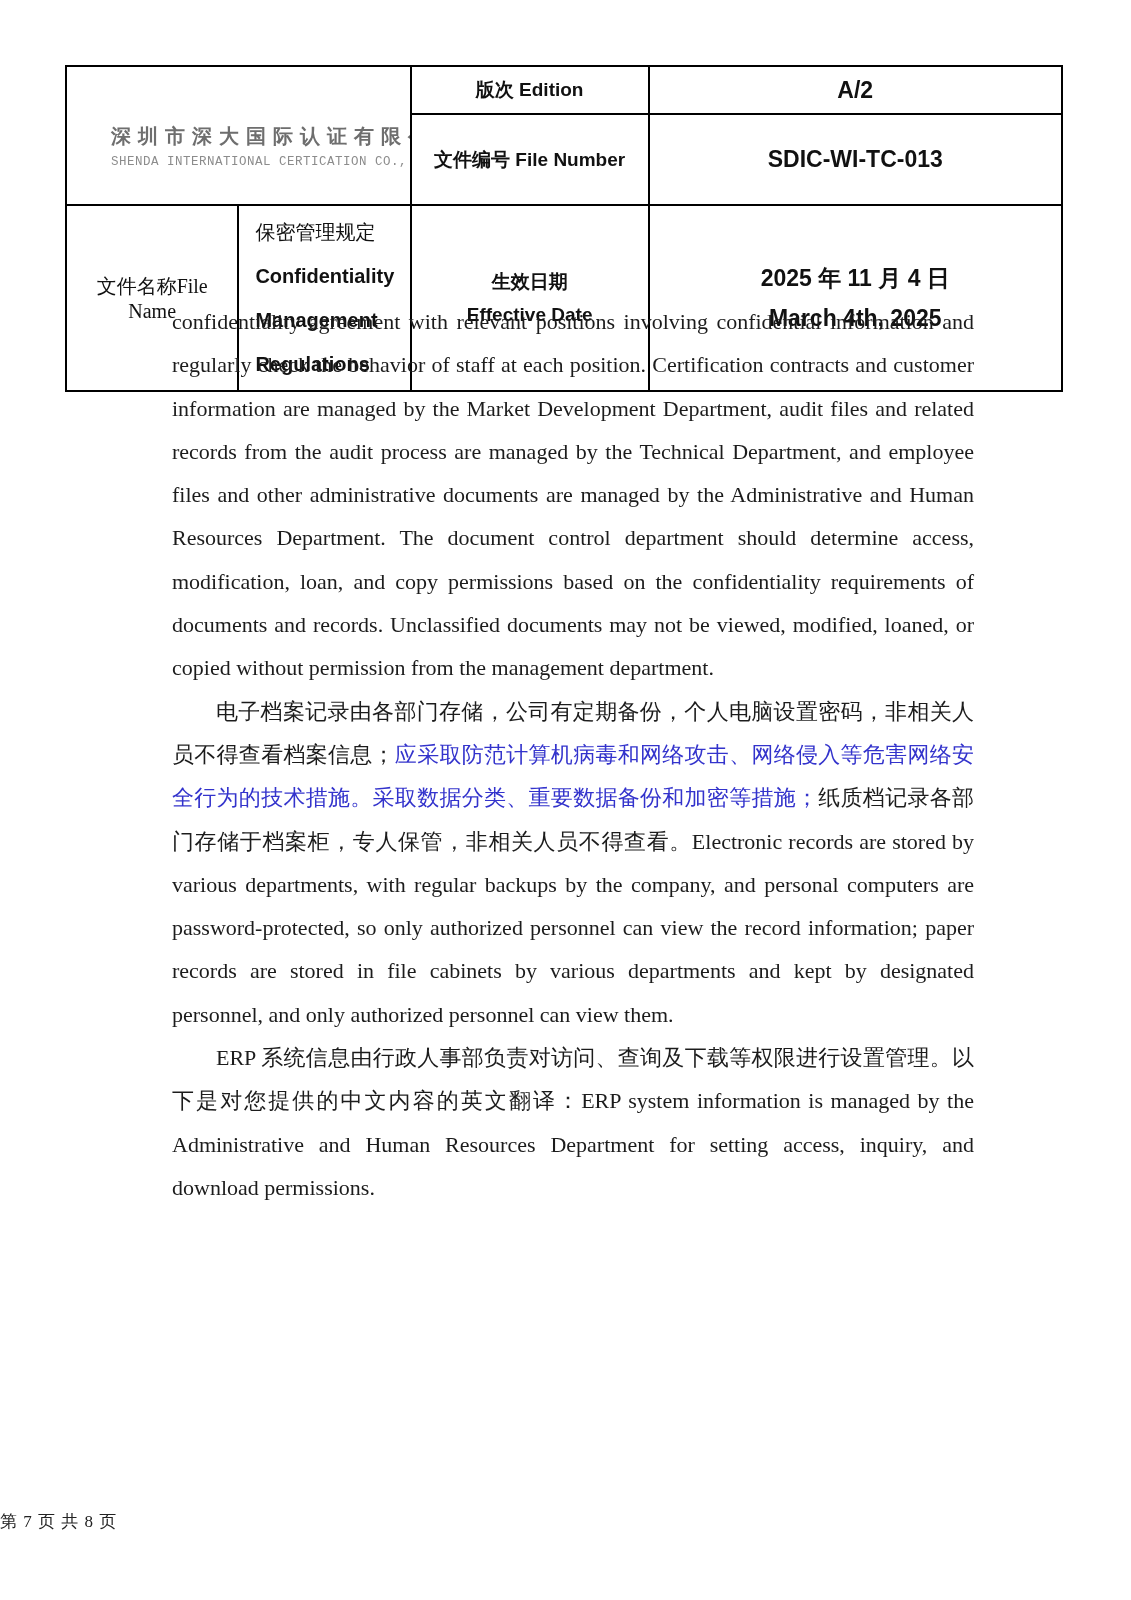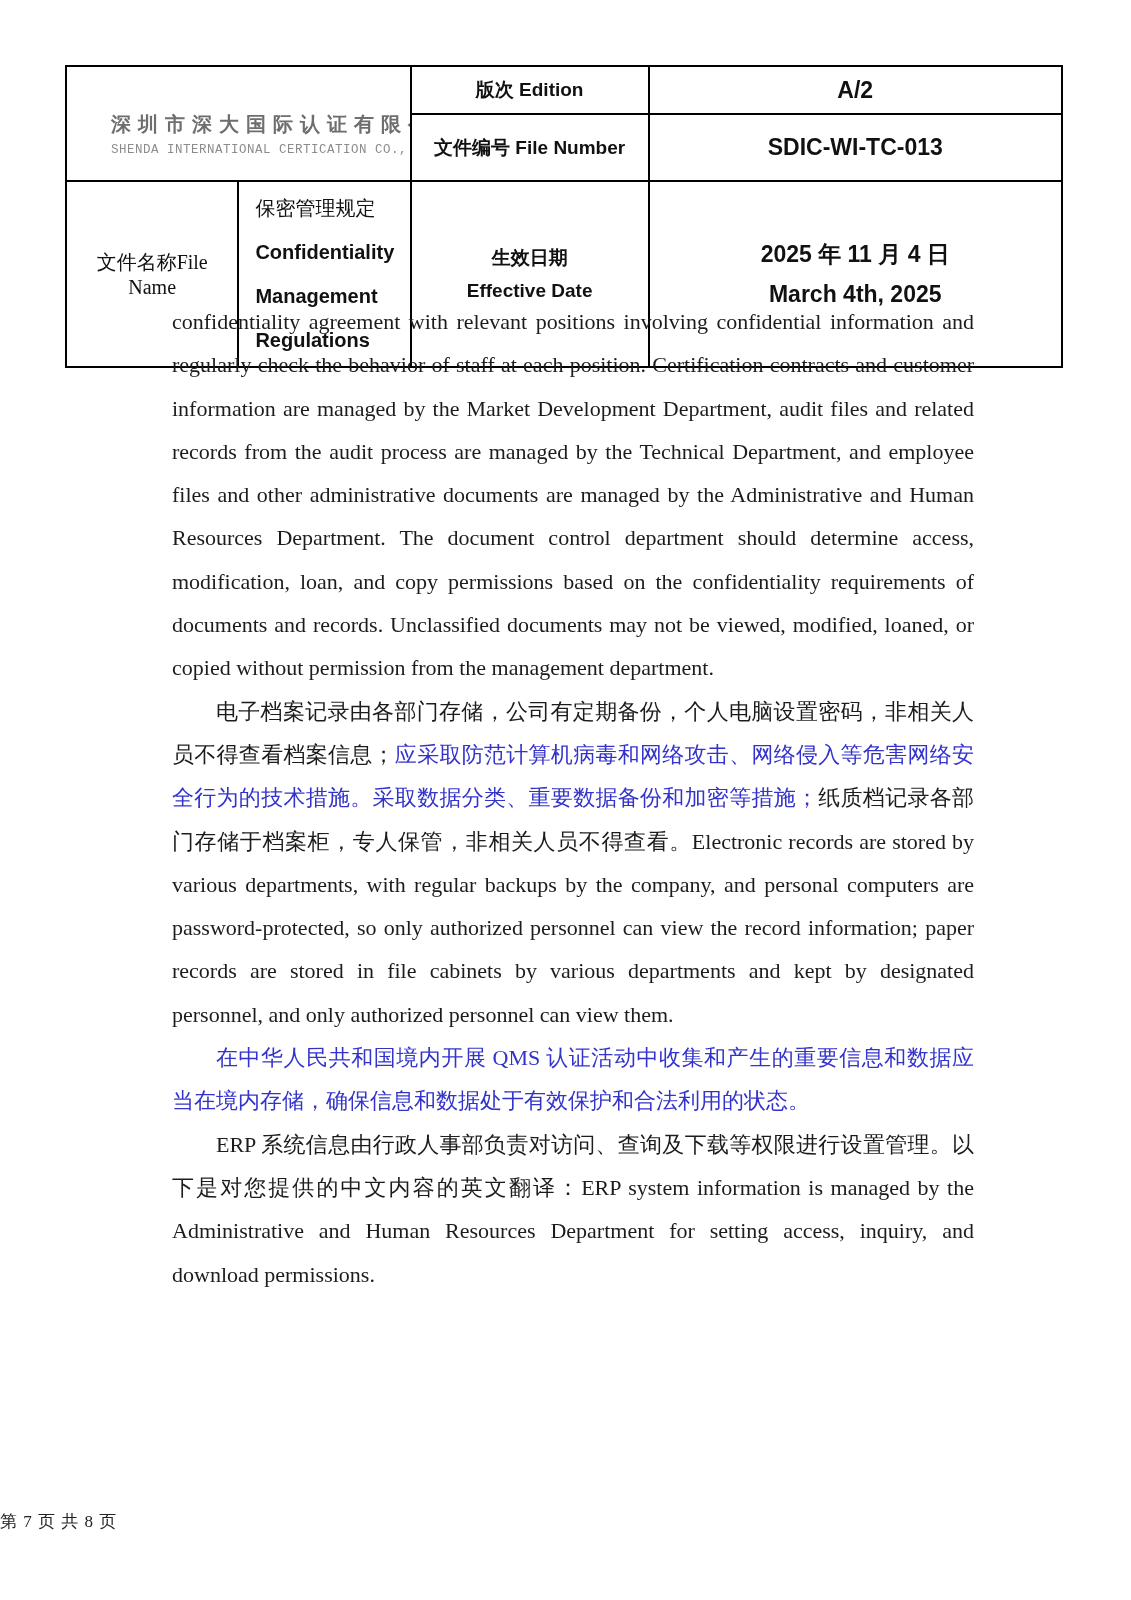--- a/index.html
+++ b/index.html
@@ -16,21 +16,21 @@
   .header-table{
     position:absolute;left:65px;top:65px;
     width:998px;border-collapse:collapse;table-layout:fixed;
   }
   .header-table td{
     border:2px solid #000;
     vertical-align:middle;
     overflow:hidden;
   }
   .col1{width:221px;}.col2{width:320px;}.col3{width:162px;}.col4{width:295px;}
-  .row1{height:48px;}.row2{height:67px;}.row3{height:130px;}
+  .row1{height:48px;}.row2{height:91px;}.row3{height:130px;}
 
   .logo-cell{vertical-align:top;padding:20px 6px 0 32px;}
   .logo-wrap{display:flex;align-items:center;gap:12px;}
   .org-names{display:flex;flex-direction:column;}
   .org-cn{
     font-family:"Liberation Sans","DejaVu Sans",sans-serif;
     font-weight:bold;font-size:20px;letter-spacing:7px;
     color:var(--company-gray);white-space:nowrap;
   }
   .org-en{
@@ -129,21 +129,20 @@
         <div>2025 年 11 月 4 日</div>
         <div>March 4th, 2025</div>
       </td>
     </tr>
   </tbody>
     </table>
 
   <div class="doc-body">
       <p class="para"><span class="run black">confidentiality agreement with relevant positions involving confidential information and regularly check the behavior of staff at each position. Certification contracts and customer information are managed by the Market Development Department, audit files and related records from the audit process are managed by the Technical Department, and employee files and other administrative documents are managed by the Administrative and Human Resources Department. The document control department should determine access, modification, loan, and copy permissions based on the confidentiality requirements of documents and records. Unclassified documents may not be viewed, modified, loaned, or copied without permission from the management department.</span></p>
       <p class="para indent"><span class="run black">电子档案记录由各部门存储，公司有定期备份，个人电脑设置密码，非相关人员不得查看档案信息；</span><span class="run blue">应采取防范计算机病毒和网络攻击、网络侵入等危害网络安全行为的技术措施。采取数据分类、重要数据备份和加密等措施；</span><span class="run black">纸质档记录各部门存储于档案柜，专人保管，非相关人员不得查看。Electronic records are stored by various departments, with regular backups by the company, and personal computers are password-protected, so only authorized personnel can view the record information; paper records are stored in file cabinets by various departments and kept by designated personnel, and only authorized personnel can view them.</span></p>
-      <p class="para indent"><span class="run blue">在中华人民共和国境内开展 QMS 认证活动中收集和产生的重要信息和数据应当在境内存储，确保信息和数据处于有效保护和合法利用的状态。</span></p>
       <p class="para indent"><span class="run black">ERP 系统信息由行政人事部负责对访问、查询及下载等权限进行设置管理。以下是对您提供的中文内容的英文翻译：ERP system information is managed by the Administrative and Human Resources Department for setting access, inquiry, and download permissions.</span></p>
     </div>
 
   <div class="footer">
     <span>第 7 页 共 8 页</span>
   </div>
 
 </div>
 
 </body></html>

